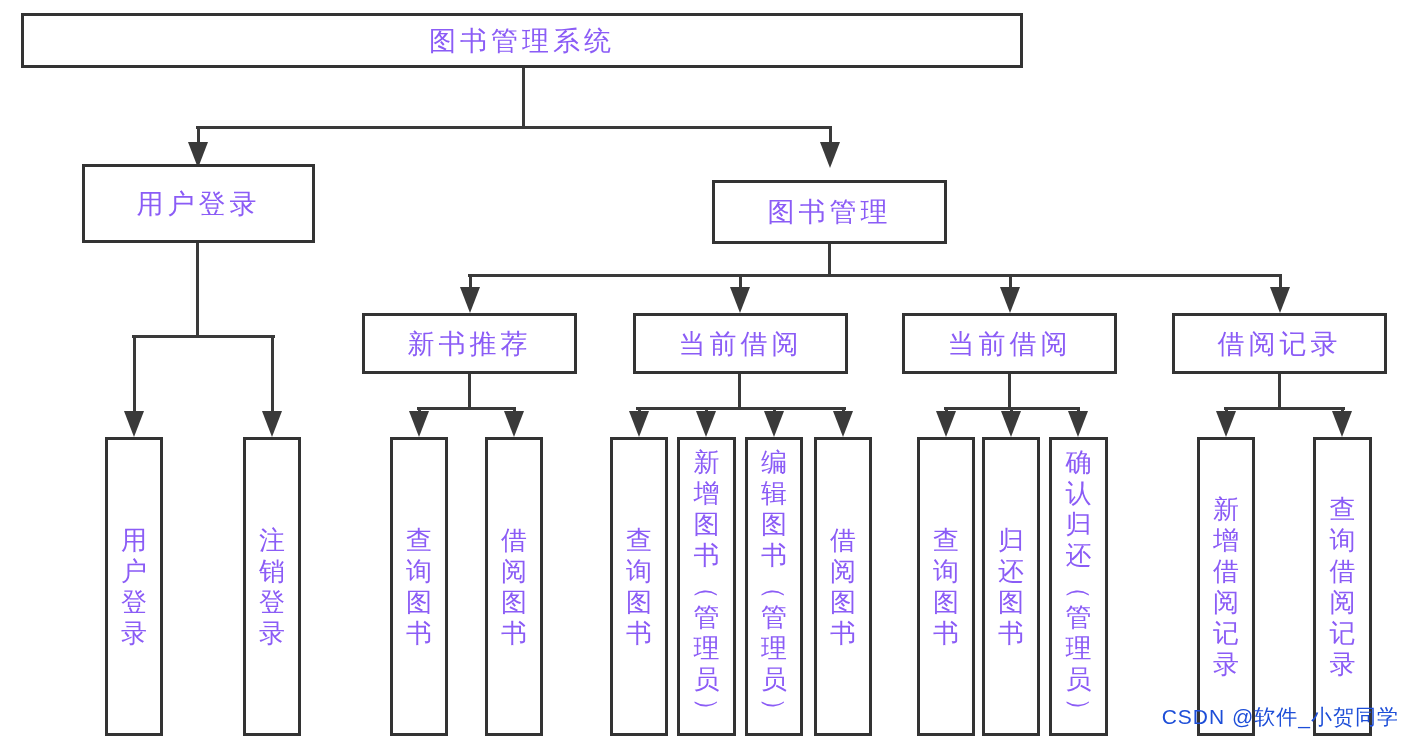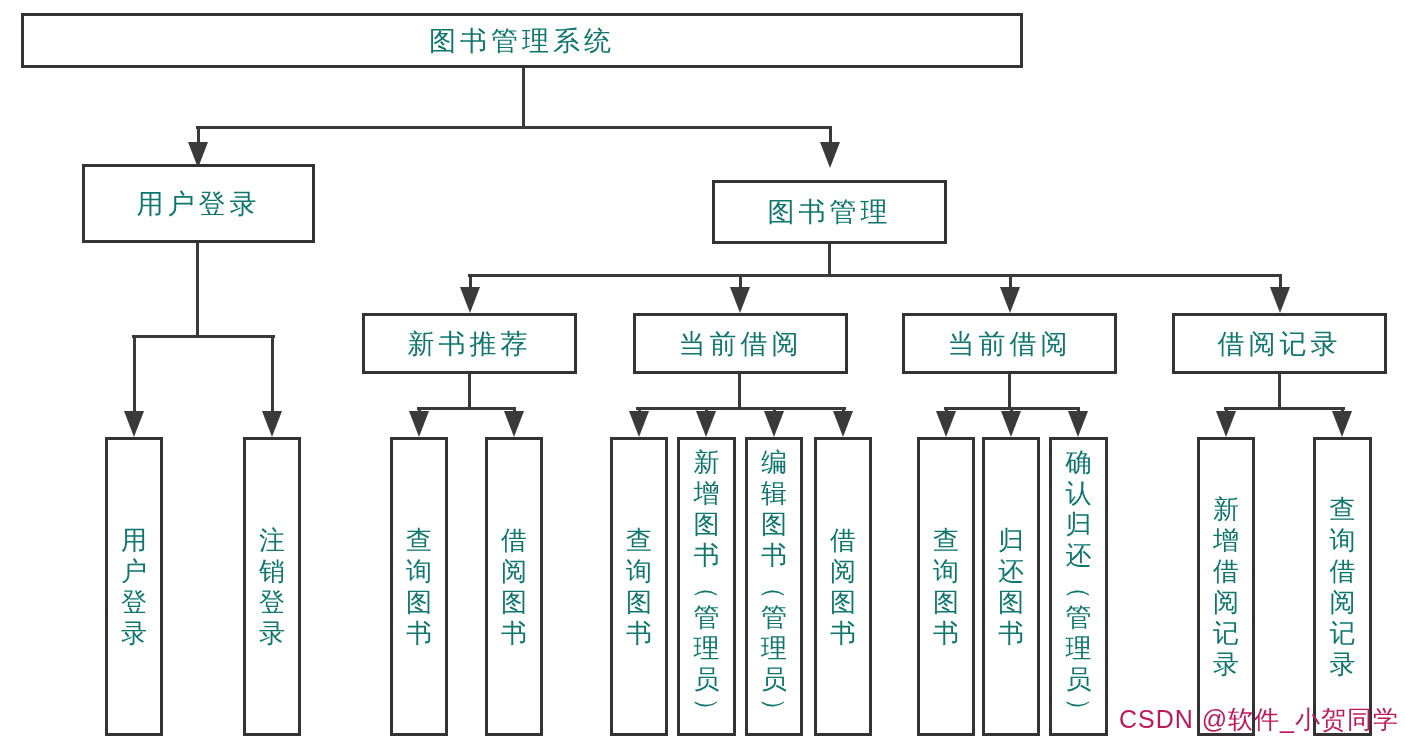--- a/index.html
+++ b/index.html
@@ -3,33 +3,33 @@
 <meta charset="utf-8">
 <style>
   html,body{margin:0;padding:0;background:#ffffff;}
   .stage{
     position:relative;width:1405px;height:747px;background:#ffffff;
     font-family:"Liberation Sans","DejaVu Sans",sans-serif;overflow:hidden;
   }
   .box{
     position:absolute;box-sizing:border-box;background:#ffffff;
     border:3px solid #333333;display:flex;align-items:center;justify-content:center;
-    color:#0f766e;z-index:2;
+    color:#8b5cf6;z-index:2;
   }
   .hlabel{font-size:27px;letter-spacing:4px;white-space:nowrap;}
   .vtext{display:flex;flex-direction:column;align-items:center;font-size:26px;line-height:31px;}
   .vtext span{display:block;text-align:center;}
   .vtext .rot{transform:rotate(90deg);}
   .seg{position:absolute;background:#3a3a3a;z-index:1;}
   .ahead{position:absolute;width:0;height:0;z-index:1;
     border-left:10px solid transparent;border-right:10px solid transparent;
     border-top:26px solid #3a3a3a;}
   .watermark{
-    position:absolute;right:6px;top:703px;font-size:25px;letter-spacing:1px;
-    color:#be185d;z-index:6;white-space:nowrap;
+    position:absolute;right:6px;top:703px;font-size:21px;letter-spacing:1px;
+    color:#1d4ed8;z-index:6;white-space:nowrap;
   }
 </style>
 </head>
 <body>
 
 <div class="stage">
 
   <div class="box" style="left:21px;top:13px;width:1002px;height:55px">
     <span class="hlabel">图书管理系统</span>
   </div>

